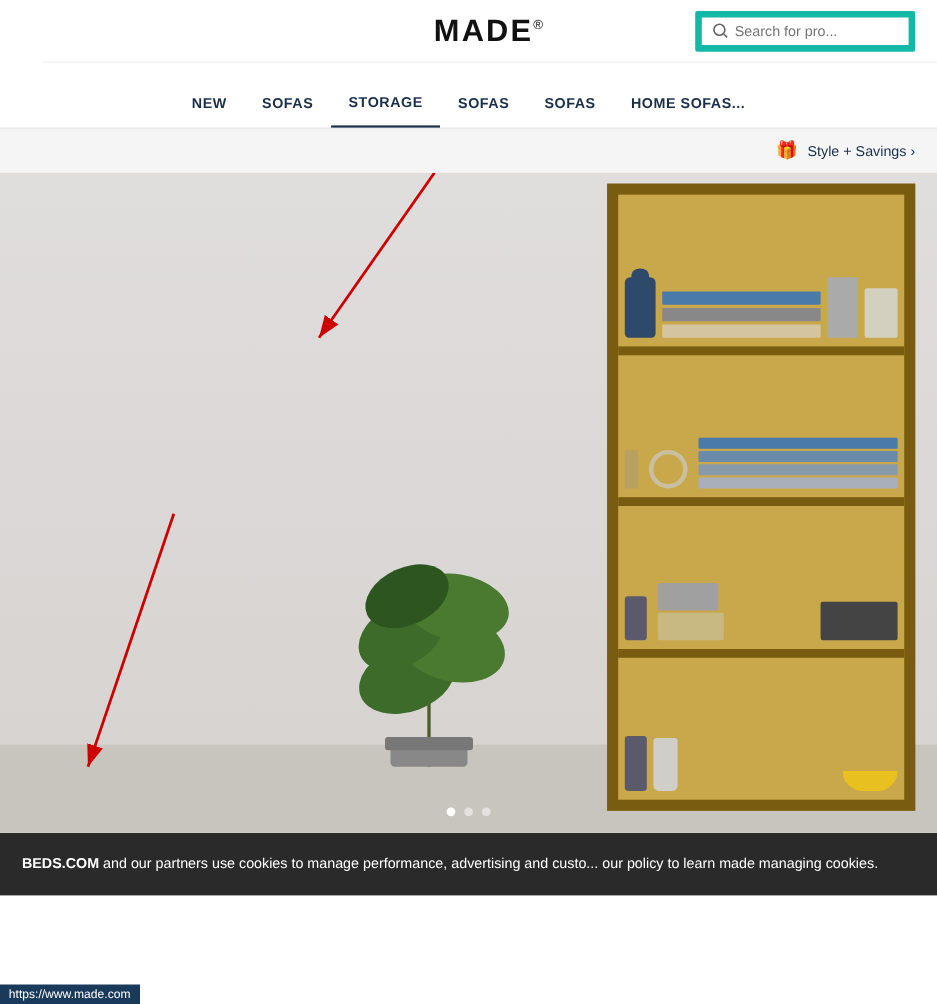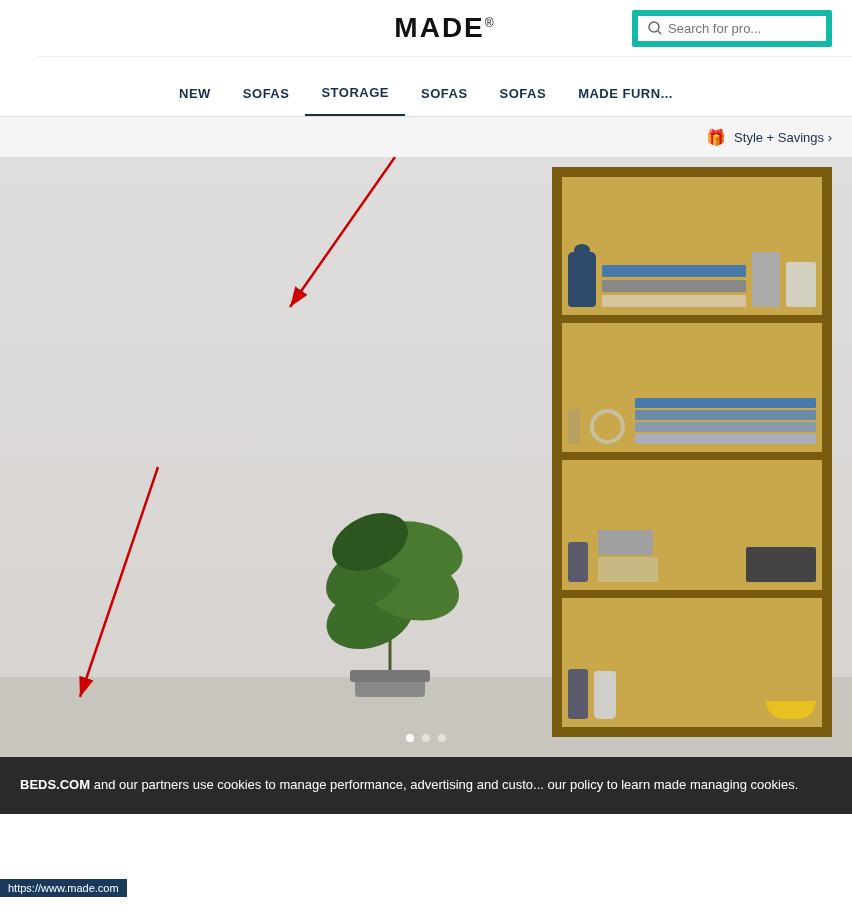--- a/index.html
+++ b/index.html
@@ -258,21 +258,21 @@
     .cookie-text {
       flex: 1;
     }
     .cookie-link {
       color: #fff;
     }
 
     
     .url-bar {
       position: fixed;
-      bottom: 16px;
+      bottom: 0;
       left: 0;
       background: #1a3a5c;
       color: #fff;
       font-size: 11px;
       padding: 3px 8px;
       z-index: 200;
     }
 
     
     .arrow-svg {
@@ -296,21 +296,21 @@
     <input class="search-input" type="text" placeholder="Search for pro..." style="">
   </div>
 </header>
 
 <nav class="nav">
   <a class="nav-item">NEW</a>
   <a class="nav-item">SOFAS</a>
   <a class="nav-item active">STORAGE</a>
   <a class="nav-item">SOFAS</a>
   <a class="nav-item">SOFAS</a>
-  <a class="nav-item">MADE FURN...</a>
+  <a class="nav-item">HOME SOFAS...</a>
 </nav>
 
 <div class="promo-bar">
   <span class="gift-icon">🎁</span>
   <span>Style + Savings ›</span>
 </div>
 
 <div class="hero">
   <div class="hero-scene"></div>
   <div class="hero-floor"></div>

